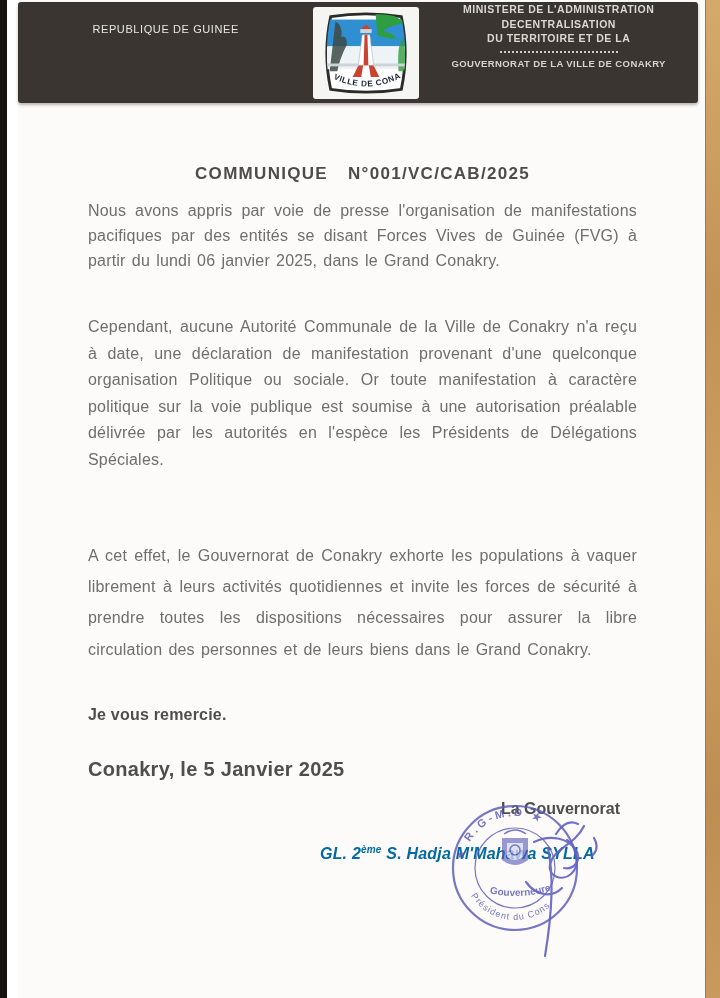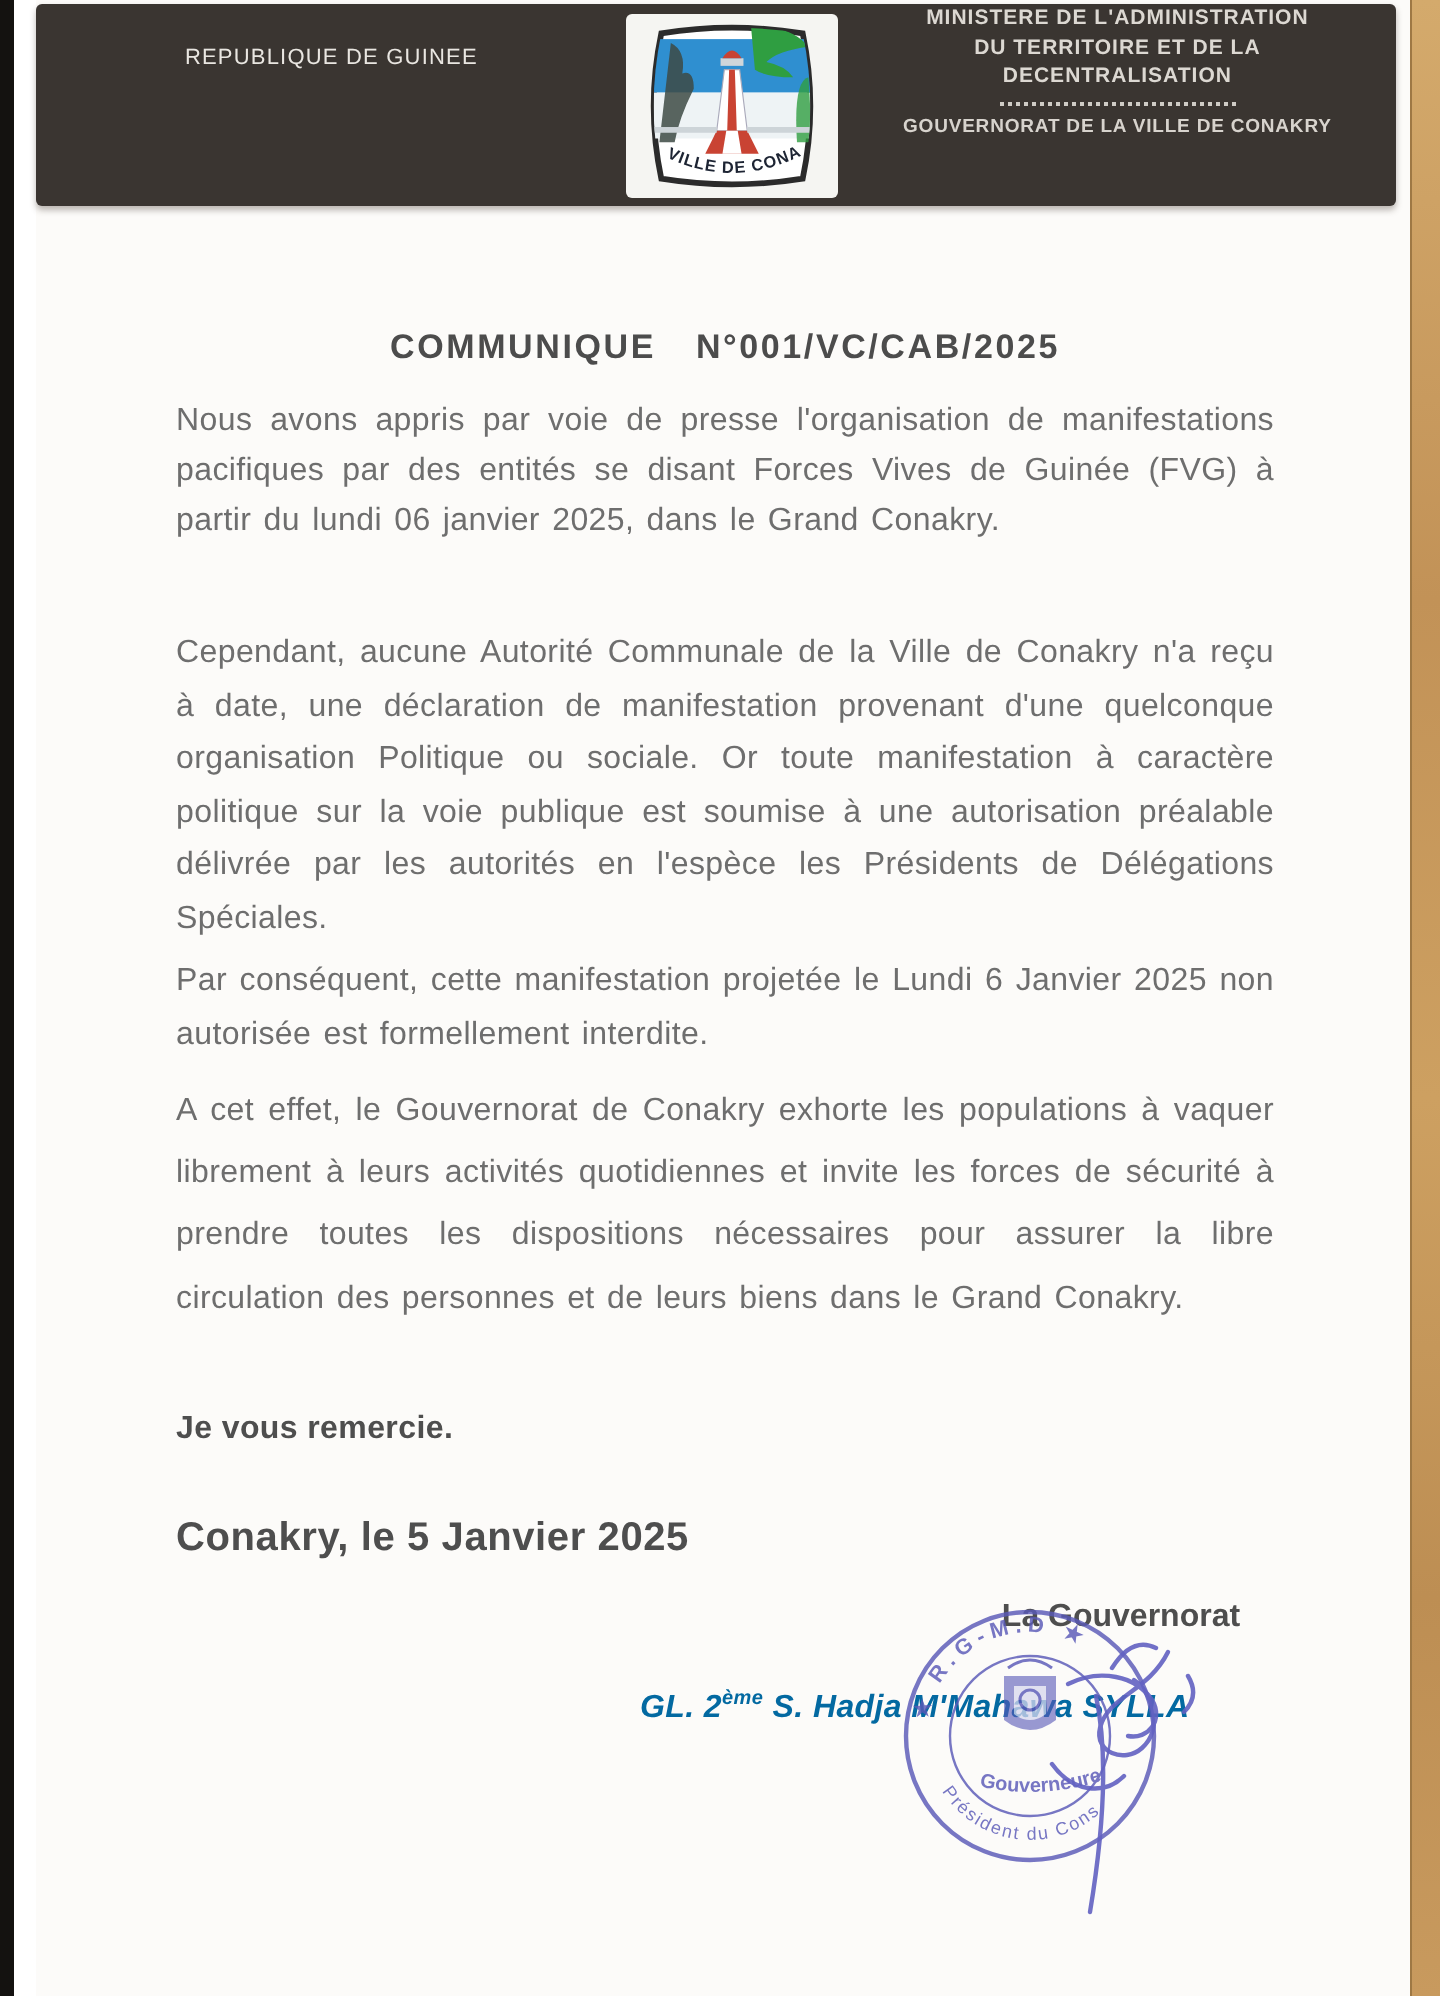--- a/index.html
+++ b/index.html
@@ -100,34 +100,33 @@
           <rect x="58" y="56" width="34" height="3" fill="#cdd4d8"></rect>
         </g>
         <text font-family="Liberation Sans, sans-serif" font-size="8.6" font-weight="bold" fill="#1d2433" letter-spacing="0.6">
           <textPath href="#crestArc" startOffset="4">VILLE DE CONAKRY</textPath>
         </text>
       </svg>
     </div>
 
     <div class="band-right">
       <div class="min-line">MINISTERE DE L'ADMINISTRATION</div>
+      <div class="min-line">DECENTRALISATION</div>
       <div class="min-line">DU TERRITOIRE ET DE LA</div>
-      <div class="min-line">DECENTRALISATION</div>
       <div class="dots"></div>
       <div class="gov">GOUVERNORAT DE LA VILLE DE CONAKRY</div>
     </div>
   </div>
 
   <div class="title-row">
     <span>COMMUNIQUE</span><span class="num">N°001/VC/CAB/2025</span>
   </div>
 
   <p class="para p1">Nous avons appris par voie de presse l'organisation de manifestations pacifiques par des entités se disant Forces Vives de Guinée (FVG) à partir du lundi 06 janvier 2025, dans le Grand Conakry.</p>
   <p class="para p2">Cependant, aucune Autorité Communale de la Ville de Conakry n'a reçu à date, une déclaration de manifestation provenant d'une quelconque organisation Politique ou sociale. Or toute manifestation à caractère politique sur la voie publique est soumise à une autorisation préalable délivrée par les autorités en l'espèce les Présidents de Délégations Spéciales.</p>
-  <p class="para p3">Par conséquent, cette manifestation projetée le Lundi 6 Janvier 2025 non autorisée est formellement interdite.</p>
   <p class="para p4">A cet effet, le Gouvernorat de Conakry exhorte les populations à vaquer librement à leurs activités quotidiennes et invite les forces de sécurité à prendre toutes les dispositions nécessaires pour assurer la libre circulation des personnes et de leurs biens dans le Grand Conakry.</p>
 
   <div class="closing">Je vous remercie.</div>
   <div class="dateline">Conakry, le 5 Janvier 2025</div>
 
   <div class="role">La Gouvernorat</div>
   <div class="name">
     <span>GL. 2</span><sup>ème</sup><span> S. Hadja M'Mahawa SYLLA</span>
   </div>
 

